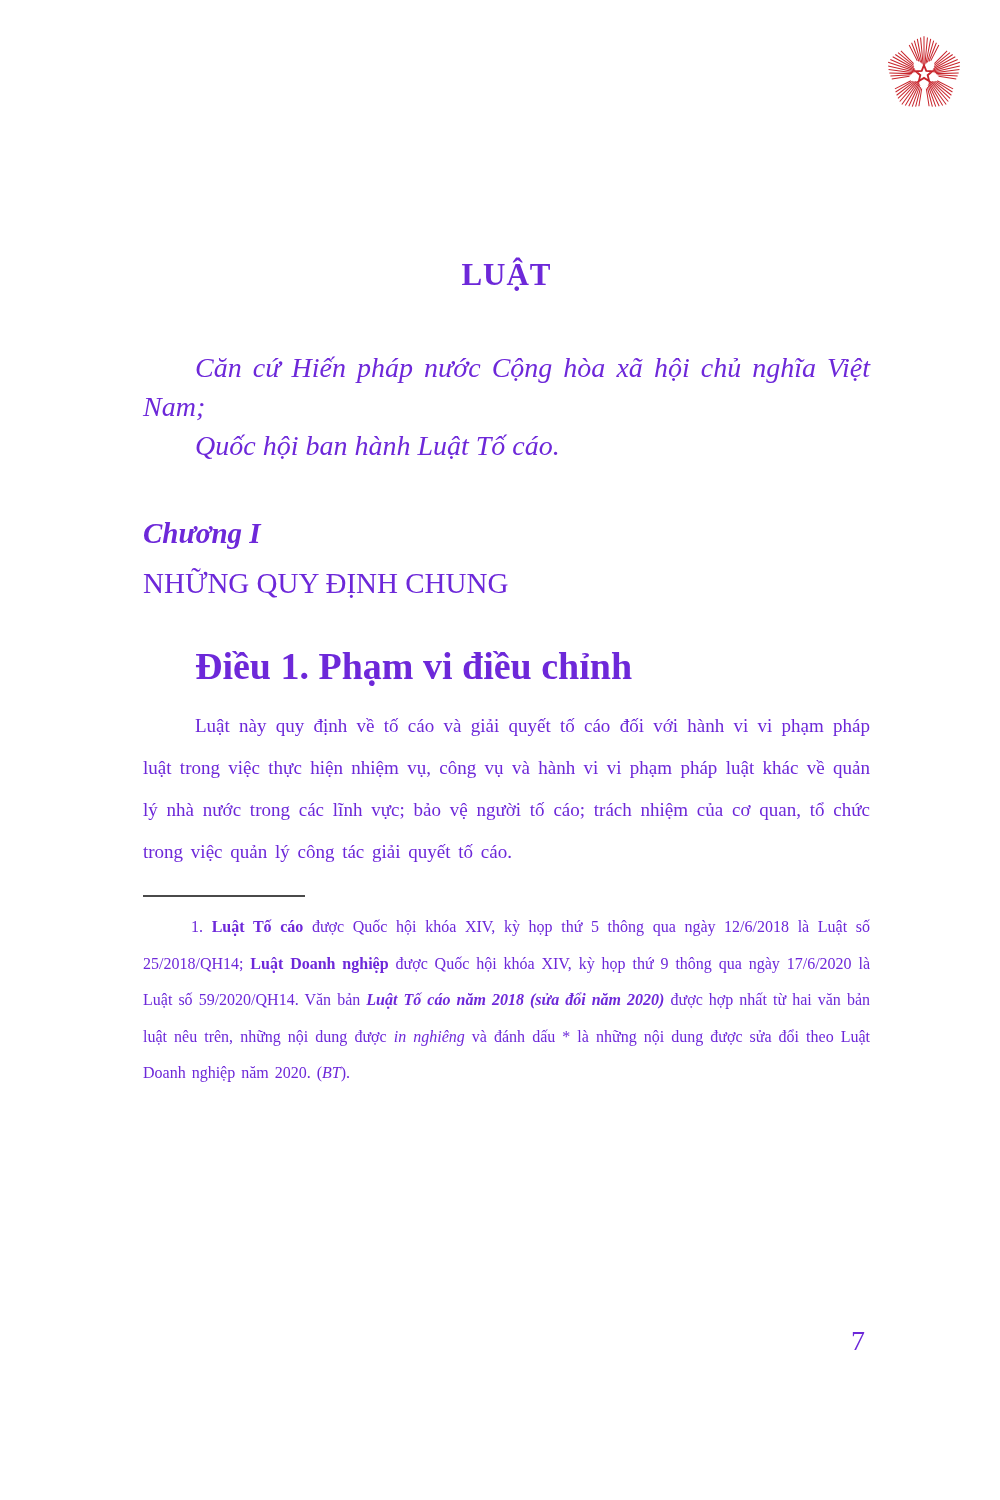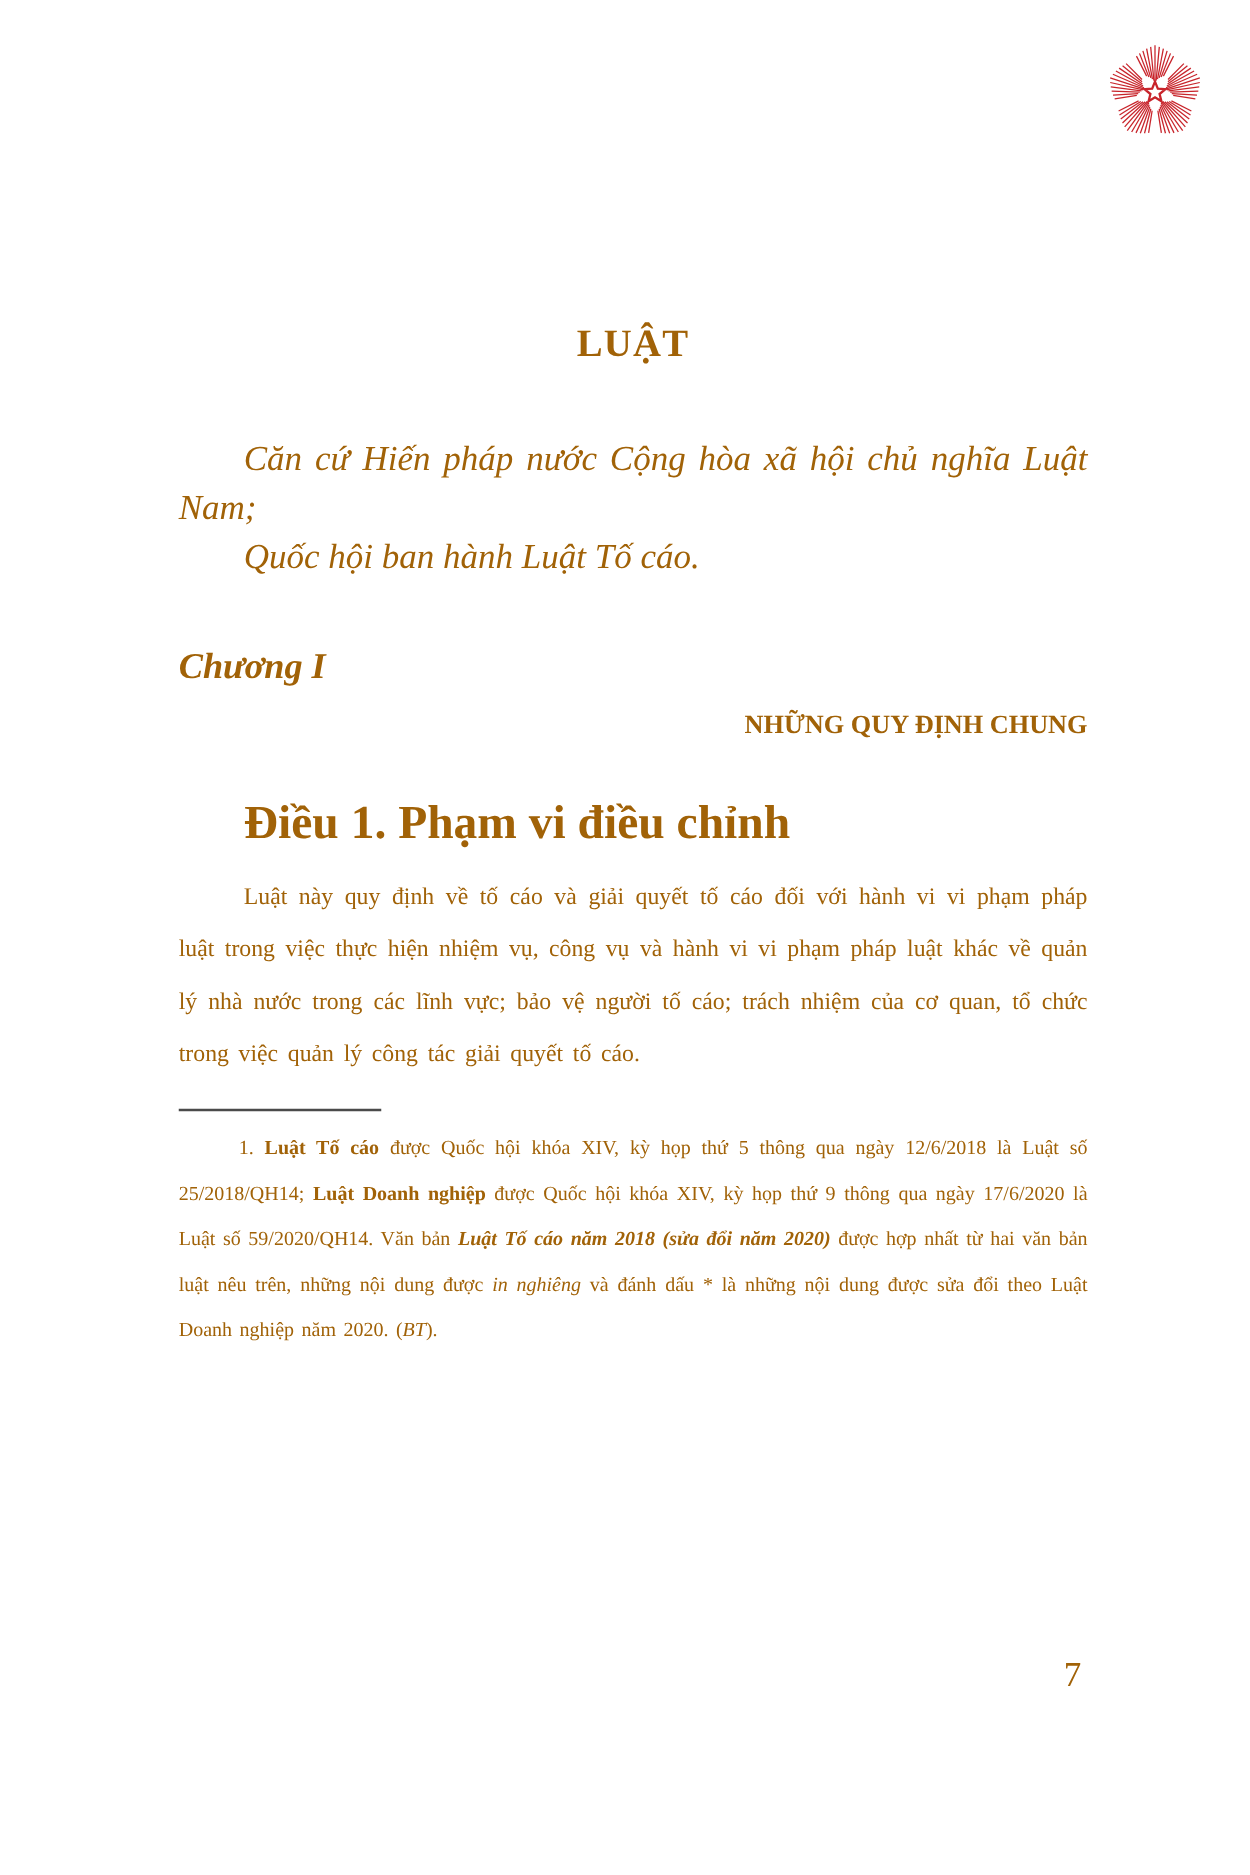--- a/index.html
+++ b/index.html
@@ -4,21 +4,21 @@
 <style>
   * { margin: 0; padding: 0; box-sizing: border-box; }
   html, body { background: #e8e8e8; }
   .page {
     position: relative;
     width: 1000px;
     height: 1500px;
     margin: 0 auto;
     background: #ffffff;
     font-family: "Liberation Serif", "DejaVu Serif", serif;
-    color: #a16207;
+    color: #6d28d9;
     overflow: hidden;
   }
   .logo {
     position: absolute;
     top: 28px;
     right: 30px;
     width: 92px;
     height: 92px;
   }
   .logo svg { width: 100%; height: 100%; }
@@ -55,23 +55,23 @@
   .preamble p { text-indent: 52px; }
   .chapter-label {
     margin-top: 52px;
     text-align: left;
     font-size: 29px;
     font-weight: bold;
     font-style: italic;
   }
   .chapter-title {
     margin-top: 17px;
-    text-align: right;
-    font-size: 21px;
-    font-weight: bold;
+    text-align: left;
+    font-size: 29px;
+    font-weight: normal;
   }
   .article-heading {
     margin-top: 44px;
     font-size: 38px;
     font-weight: bold;
     text-indent: 52px;
   }
   .article-body {
     margin-top: 17px;
     font-size: 19px;
@@ -171,21 +171,21 @@
           <path d="M50.00 40.50L52.47 46.60L59.04 47.06L53.99 51.30L55.58 57.69L50.00 54.20L44.42 57.69L46.01 51.30L40.96 47.06L47.53 46.60Z" fill="none" stroke="#c8242b" stroke-width="2"></path>
         </g>
     </svg>
   </div>
 
   <div class="content">
 
     <div class="doc-title-1">LUẬT</div>
 
     <div class="preamble">
-      <p>Căn cứ Hiến pháp nước Cộng hòa xã hội chủ nghĩa Luật Nam;</p>
+      <p>Căn cứ Hiến pháp nước Cộng hòa xã hội chủ nghĩa Việt Nam;</p>
       <p>Quốc hội ban hành Luật Tố cáo.</p>
     </div>
 
     <div class="chapter-label">Chương I</div>
     <div class="chapter-title">NHỮNG QUY ĐỊNH CHUNG</div>
 
     <div class="article-heading">Điều 1. Phạm vi điều chỉnh</div>
     <p class="article-body">Luật này quy định về tố cáo và giải quyết tố cáo đối với hành vi vi phạm pháp luật trong việc thực hiện nhiệm vụ, công vụ và hành vi vi phạm pháp luật khác về quản lý nhà nước trong các lĩnh vực; bảo vệ người tố cáo; trách nhiệm của cơ quan, tổ chức trong việc quản lý công tác giải quyết tố cáo.</p>
 
     <hr class="footnote-rule">

